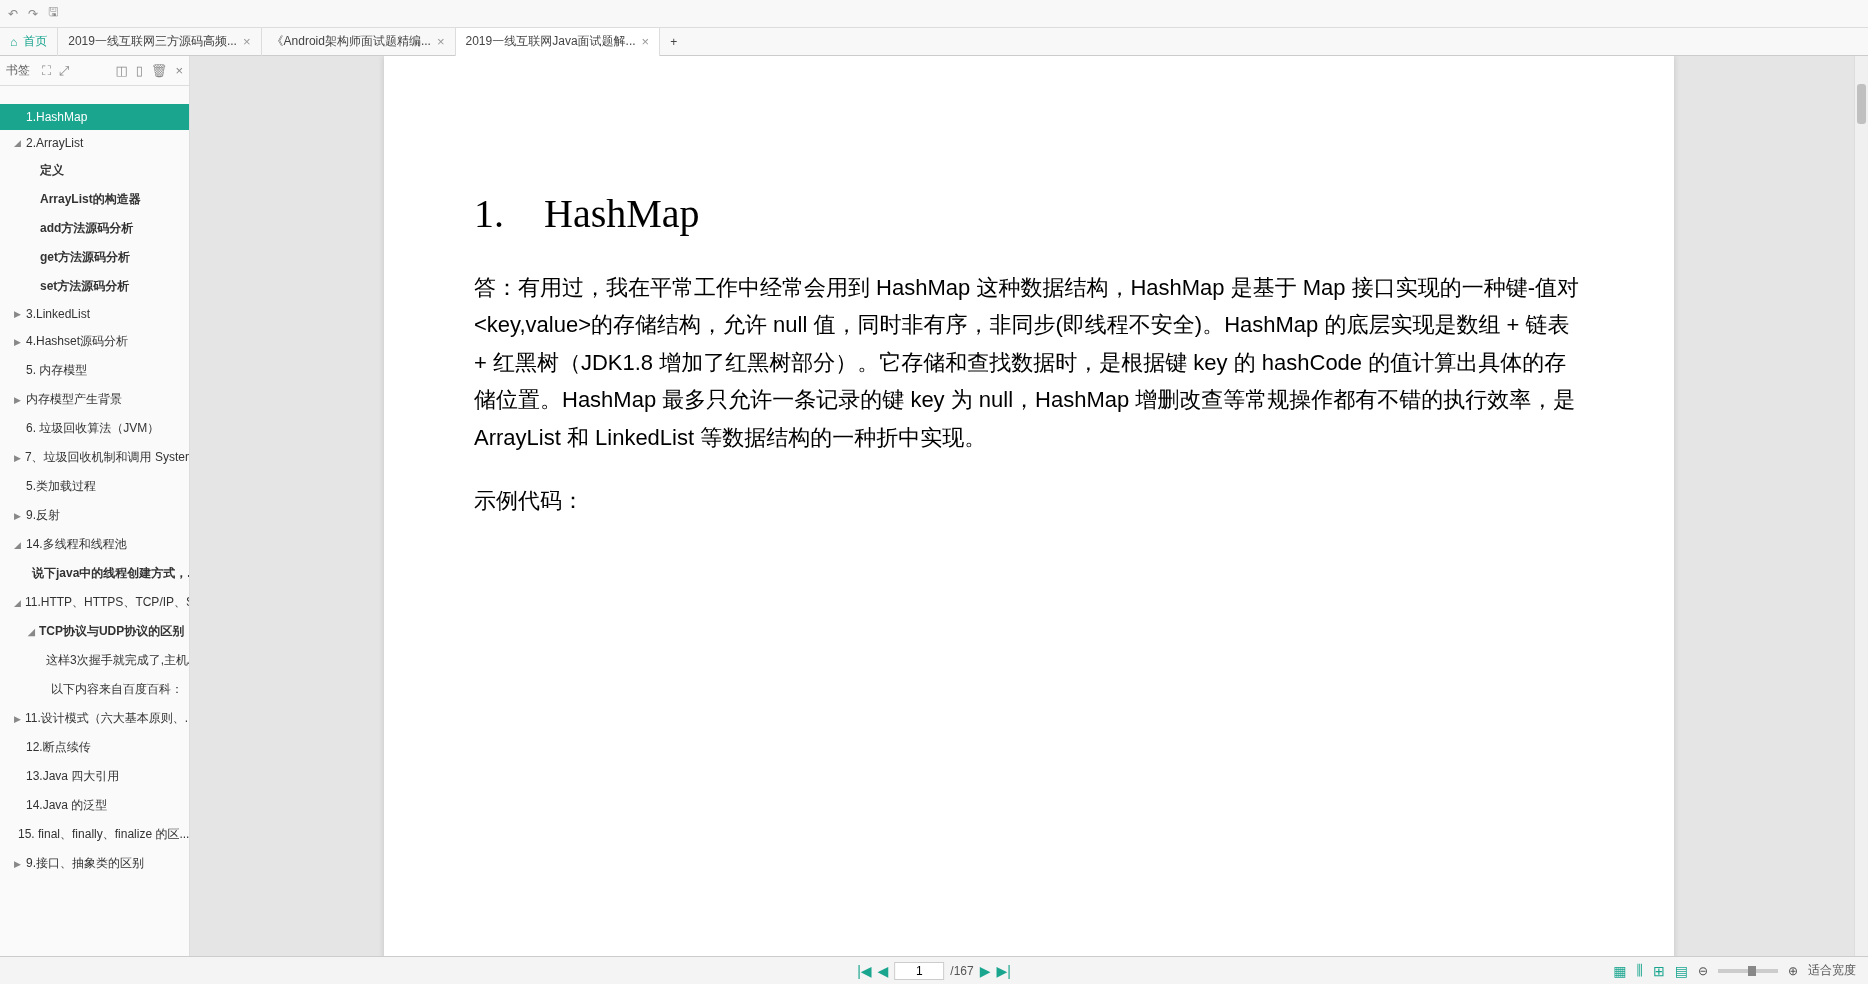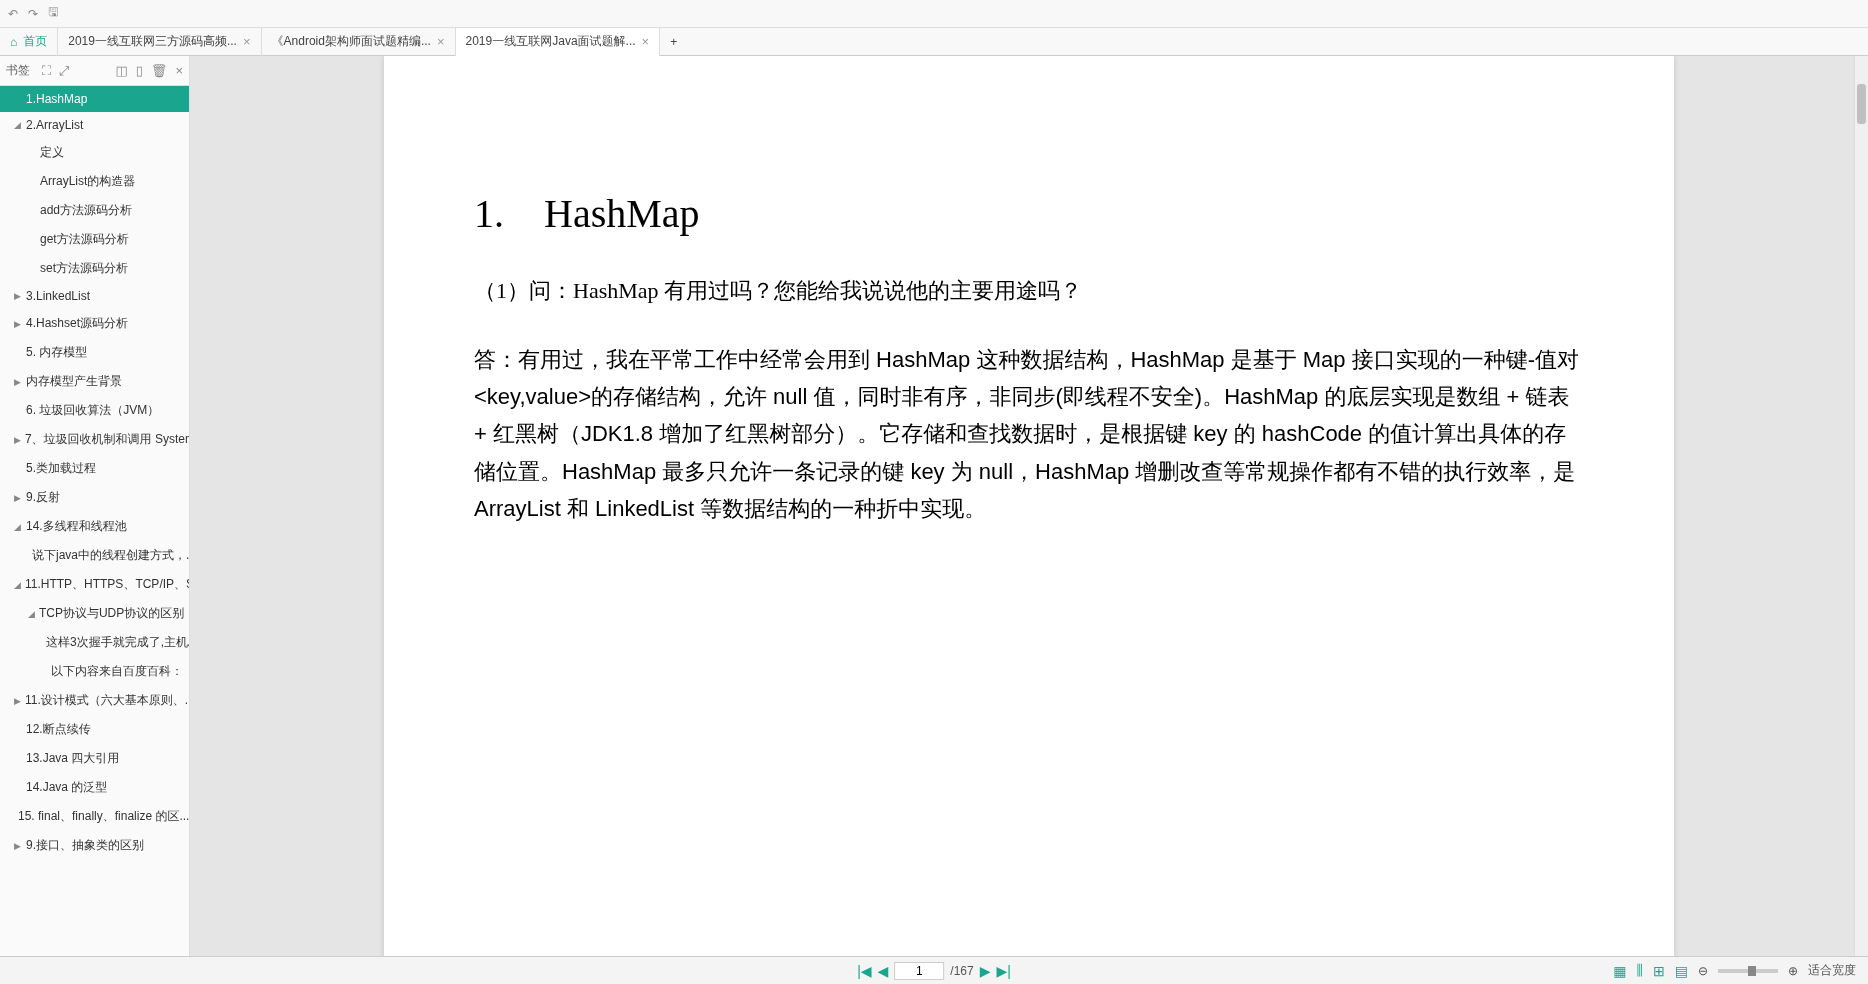--- a/index.html
+++ b/index.html
@@ -9,31 +9,31 @@
 .top-bar { height:28px; background:#f8f8f8; border-bottom:1px solid #ddd; display:flex; align-items:center; padding:0 8px; font-size:12px; color:#666; }
 .top-bar .ico { margin-right:10px; cursor:pointer; color:#888; }
 .tabs { display:flex; align-items:center; height:28px; background:#f8f8f8; border-bottom:1px solid #ccc; font-size:12px; }
 .tab { padding:0 10px; height:28px; display:flex; align-items:center; border-right:1px solid #ddd; cursor:pointer; color:#444; gap:6px; }
 .tab .close { color:#999; font-size:13px; }
 .tab.home { color:#1aa58f; }
 .tab.active { background:#fff; }
 
 
 .body { display:flex; height:calc(984px - 28px - 28px); }
-.sidebar { width:190px; background:#fafafa; border-right:1px solid #ddd; display:flex; flex-direction:column; }
+.sidebar { width:190px; background:#fafafa; border-right:1px solid #ddd; display:flex; flex-direction:column;gap:18px; }
 .side-tools { height:30px; border-bottom:1px solid #ddd; display:flex; align-items:center; padding:0 6px; gap:8px; font-size:12px; color:#666; }
 .side-tools .lbl { margin-right:4px; }
 .side-tools .ti { cursor:pointer; color:#888; font-size:13px; }
 .side-tools .spacer { flex:1; }
 .bm-list { flex:1; overflow:auto; font-size:12px; }
 .bm-item { padding:6px 6px 6px 14px; color:#333; cursor:pointer; white-space:nowrap; overflow:hidden; text-overflow:ellipsis; border-bottom:0; display:flex; align-items:center; gap:4px; }
 .bm-item.active { background:#1aa58f; color:#fff; }
 .bm-item .tri { font-size:9px; color:#888; width:8px; display:inline-block; }
 .bm-item.active .tri { color:#fff; }
-.bm-item.lvl1 { padding-left:28px; }
+.bm-item.lvl1 { padding-left:28px;font-weight:bold; }
 .bm-item.lvl2 { padding-left:42px; }
 
 
 .viewer { flex:1; background:#e5e5e5; position:relative; overflow:hidden; }
 .page { position:absolute; left:50%; transform:translateX(-50%); top:0; width:1290px; background:#fff; height:960px; padding:30px 90px; box-shadow:0 0 6px rgba(0,0,0,.15); }
 .doc-title { font-size:52px; font-family:"SimSun",serif; text-align:center; line-height:1.4; margin-top:30px; }
 .h1 { font-size:40px; font-family:"SimSun",serif; margin-top:100px; margin-bottom:28px; }
 .q { font-size:22px; font-family:"SimSun",serif; margin:30px 0 30px 0; line-height:1.8; }
 .ans { font-size:22px; font-family:Liberation Sans, sans-serif; line-height:1.7; margin-bottom:30px; }
 .code-lbl { font-size:22px; font-family:"SimSun",serif; }
@@ -197,22 +197,22 @@
         <div class="bm-item">
           <span class="tri">▶</span>
           <span>9.接口、抽象类的区别</span>
         </div>
       </div>
   </div>
 
   <div class="viewer">
     <div class="page">
       <div class="h1">1.　HashMap</div>
-      <div class="q">（1）问：HashMap 有用过吗？您能给我说说他的主要用途吗？</div>
       <div class="ans">答：有用过，我在平常工作中经常会用到 HashMap 这种数据结构，HashMap 是基于 Map 接口实现的一种键-值对&lt;key,value&gt;的存储结构，允许 null 值，同时非有序，非同步(即线程不安全)。HashMap 的底层实现是数组 + 链表 + 红黑树（JDK1.8 增加了红黑树部分）。它存储和查找数据时，是根据键 key 的 hashCode 的值计算出具体的存储位置。HashMap 最多只允许一条记录的键 key 为 null，HashMap 增删改查等常规操作都有不错的执行效率，是 ArrayList 和 LinkedList 等数据结构的一种折中实现。</div>
+      <div class="code-lbl">示例代码：</div>
     </div>
     <div class="scroll-right">
       <div class="scroll-thumb"></div>
     </div>
   </div>
 </div>
 
 <div class="status">
   <div class="center">
     <span class="nav-ico">|◀</span>

